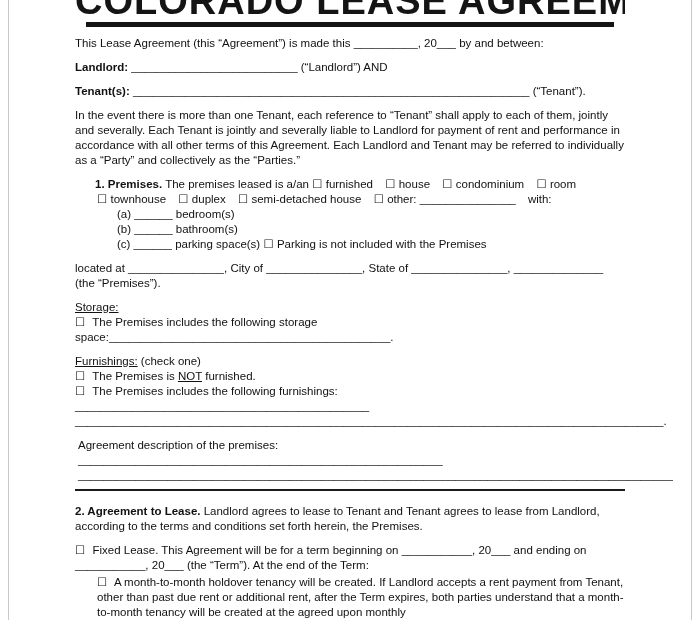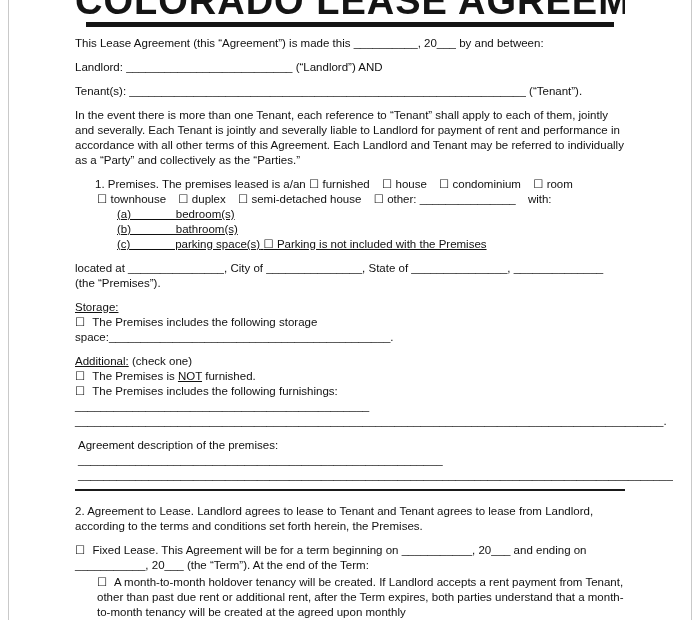--- a/index.html
+++ b/index.html
@@ -17,27 +17,27 @@
   .title-text {
     display:block; text-align:center; white-space:nowrap;
     font-family:"Liberation Sans","DejaVu Sans",sans-serif;
     font-weight:bold; font-size:38px; line-height:38px; letter-spacing:1px;
     margin-top:-18px; color:#141414;
   }
   .title-rule { height:5px; background:#141414; width:96%; margin:2px auto 0; }
   .block { margin-top:9px; }
   .tight { margin-top:0; }
   p { margin:0; }
-  .b { font-weight:normal; }
+  .b { font-weight:bold; }
   .u { text-decoration:underline; }
   .cb { display:inline-block; margin-right:4px; }
   .opt { margin-right:9px; white-space:nowrap; }
   .premises { margin-left:20px; }
   .pl2 { margin-left:2px; }
-  .sub { margin-left:22px;text-decoration:underline; }
+  .sub { margin-left:22px; }
   .divider { height:2px; background:#1a1a1a; margin-top:6px; }
   .section2 { margin-top:13px; }
   .indent { margin-left:22px; margin-top:2px; }
   .addl { padding-left:3px; }
 </style>
 </head>
 <body>
 
 <div class="page">
 
@@ -93,21 +93,21 @@
   <div class="block">
     <p><span class="u">Storage:</span></p>
     <p class="tight">
       <span class="cb">☐</span>
       <span>The Premises includes the following storage space:____________________________________________.</span>
     </p>
   </div>
 
   <div class="block">
     <p>
-      <span class="u">Additional:</span>
+      <span class="u">Furnishings:</span>
       <span>(check one)</span>
     </p>
     <p class="tight">
       <span class="cb">☐</span>
       <span>The Premises is</span>
       <span class="u">NOT</span>
       <span>furnished.</span>
     </p>
     <p class="tight">
       <span class="cb">☐</span>

